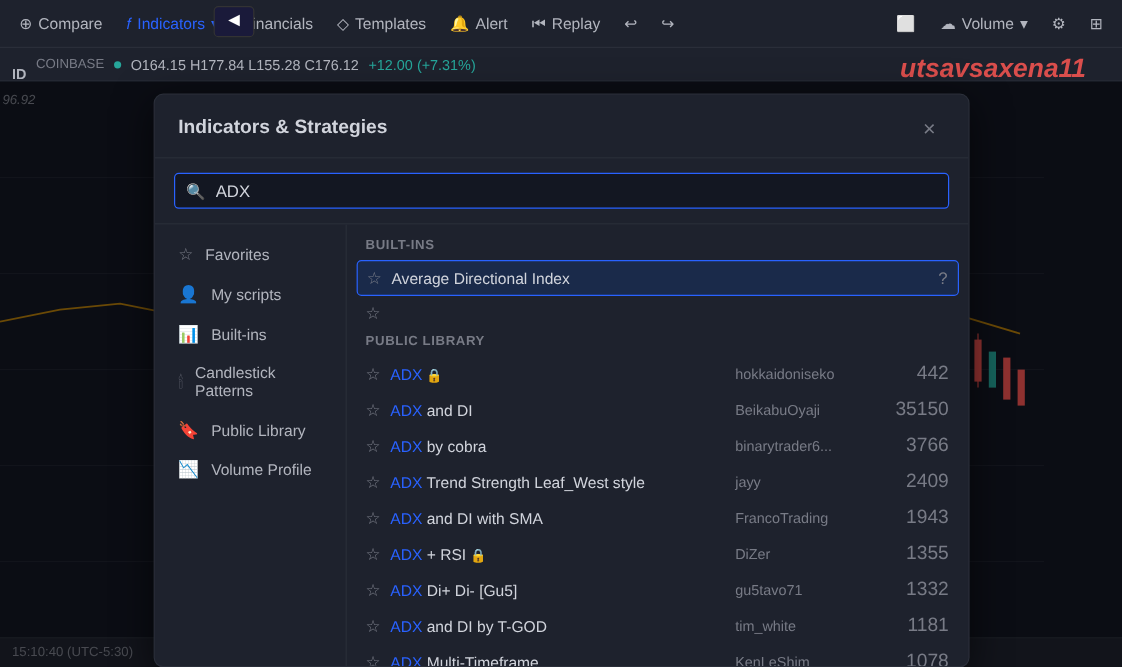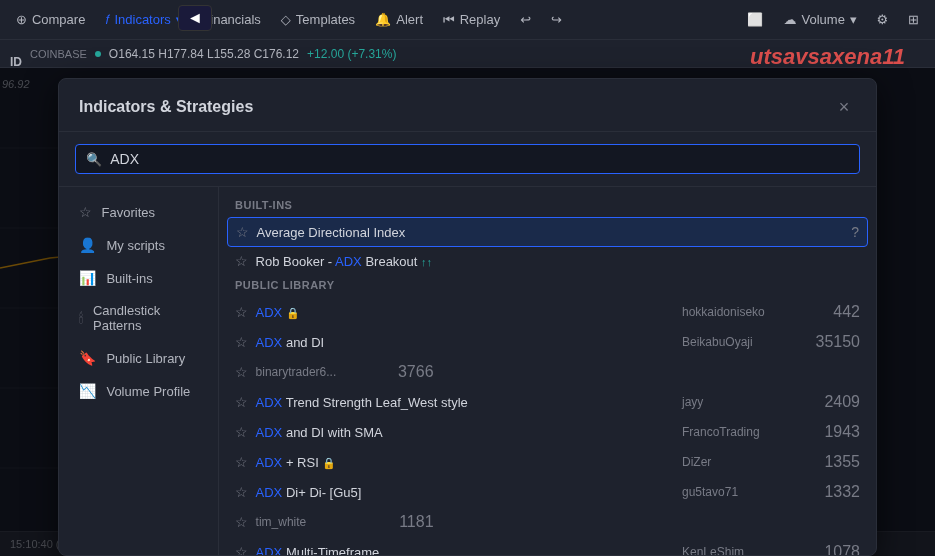--- a/index.html
+++ b/index.html
@@ -92,21 +92,21 @@
       background: rgba(0,0,0,0.4);
       z-index: 100;
       display: flex;
       justify-content: center;
       padding-top: 10px;
     }
 
     .modal {
       background: #1e222d;
       border-radius: 8px;
-      width: 819px;
+      width: 680px;
       max-height: 490px;
       display: flex;
       flex-direction: column;
       box-shadow: 0 8px 32px rgba(0,0,0,0.6);
       border: 1px solid #2a2e39;
     }
 
     .modal-header {
       display: flex;
       align-items: center;
@@ -385,43 +385,41 @@
         <div class="section-label">BUILT-INS</div>
 
         <div class="result-item highlighted">
           <span class="star-icon">☆</span>
           <span class="item-name">Average Directional Index</span>
           <span class="item-question">?</span>
         </div>
 
         <div class="result-item">
           <span class="star-icon">☆</span>
-          <span class="item-name">
-            Rob Booker - <span style="color:#2962ff;">ADX</span> Breakout <span style="color:#26a69a; font-size:11px;">↑↑</span>
-          </span>
         </div>
 
         <div class="section-label">PUBLIC LIBRARY</div>
 
         <div class="result-item">
           <span class="star-icon">☆</span>
           <span class="item-name"><span style="color:#2962ff;">ADX</span> <span style="color:#ef5350; font-size:11px;">🔒</span></span>
           <span class="item-author">hokkaidoniseko</span>
           <span class="item-count">442</span>
         </div>
 
         <div class="result-item">
           <span class="star-icon">☆</span>
           <span class="item-name"><span style="color:#2962ff;">ADX</span> and DI</span>
           <span class="item-author">BeikabuOyaji</span>
           <span class="item-count">35150</span>
         </div>
 
         <div class="result-item">
           <span class="star-icon">☆</span>
+          <span class="item-name"><span style="color:#2962ff;">ADX</span> by cobra</span>
           <span class="item-author">binarytrader6...</span>
           <span class="item-count">3766</span>
         </div>
 
         <div class="result-item">
           <span class="star-icon">☆</span>
           <span class="item-name"><span style="color:#2962ff;">ADX</span> Trend Strength Leaf_West style</span>
           <span class="item-author">jayy</span>
           <span class="item-count">2409</span>
         </div>
@@ -442,20 +440,21 @@
 
         <div class="result-item">
           <span class="star-icon">☆</span>
           <span class="item-name"><span style="color:#2962ff;">ADX</span> Di+ Di- [Gu5]</span>
           <span class="item-author">gu5tavo71</span>
           <span class="item-count">1332</span>
         </div>
 
         <div class="result-item">
           <span class="star-icon">☆</span>
+          <span class="item-name"><span style="color:#2962ff;">ADX</span> and DI by T-GOD</span>
           <span class="item-author">tim_white</span>
           <span class="item-count">1181</span>
         </div>
 
         <div class="result-item">
           <span class="star-icon">☆</span>
           <span class="item-name"><span style="color:#2962ff;">ADX</span> Multi-Timeframe</span>
           <span class="item-author">KenLeShim</span>
           <span class="item-count">1078</span>
         </div>

